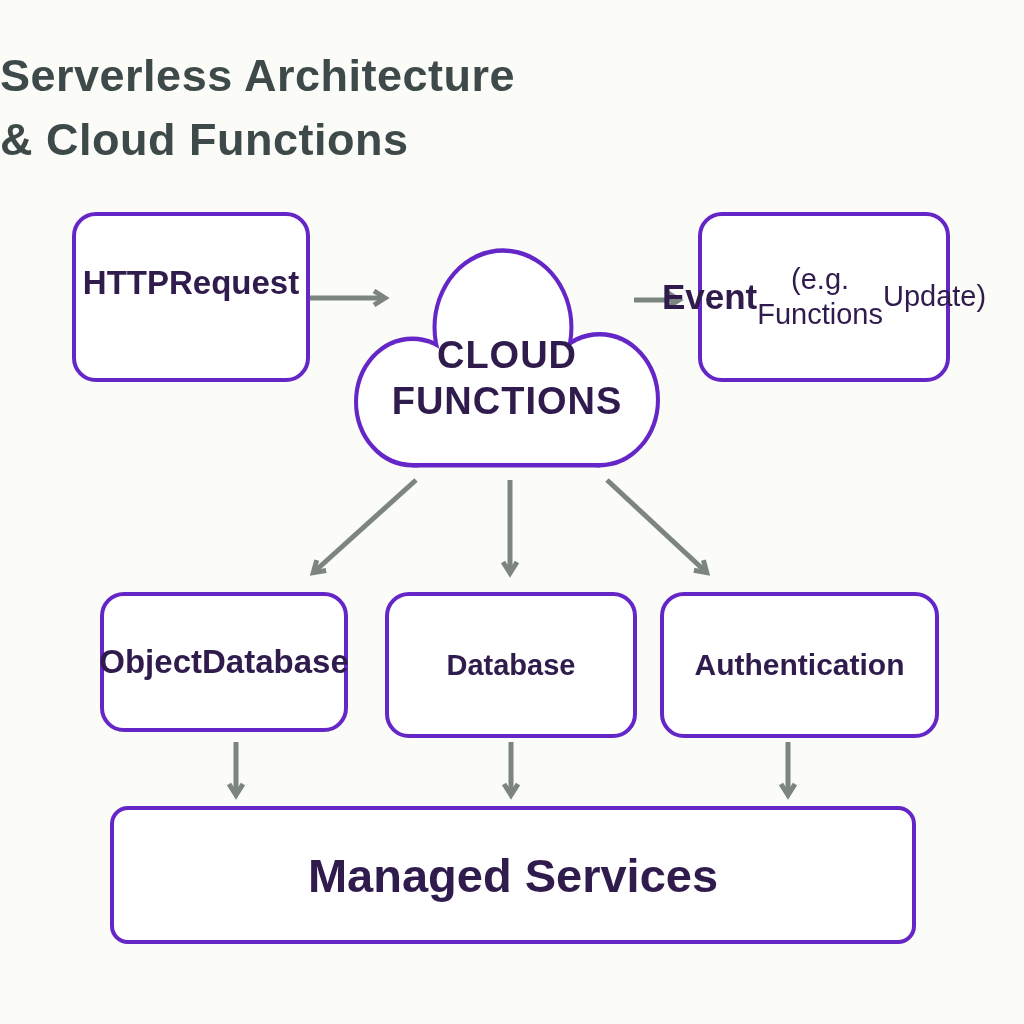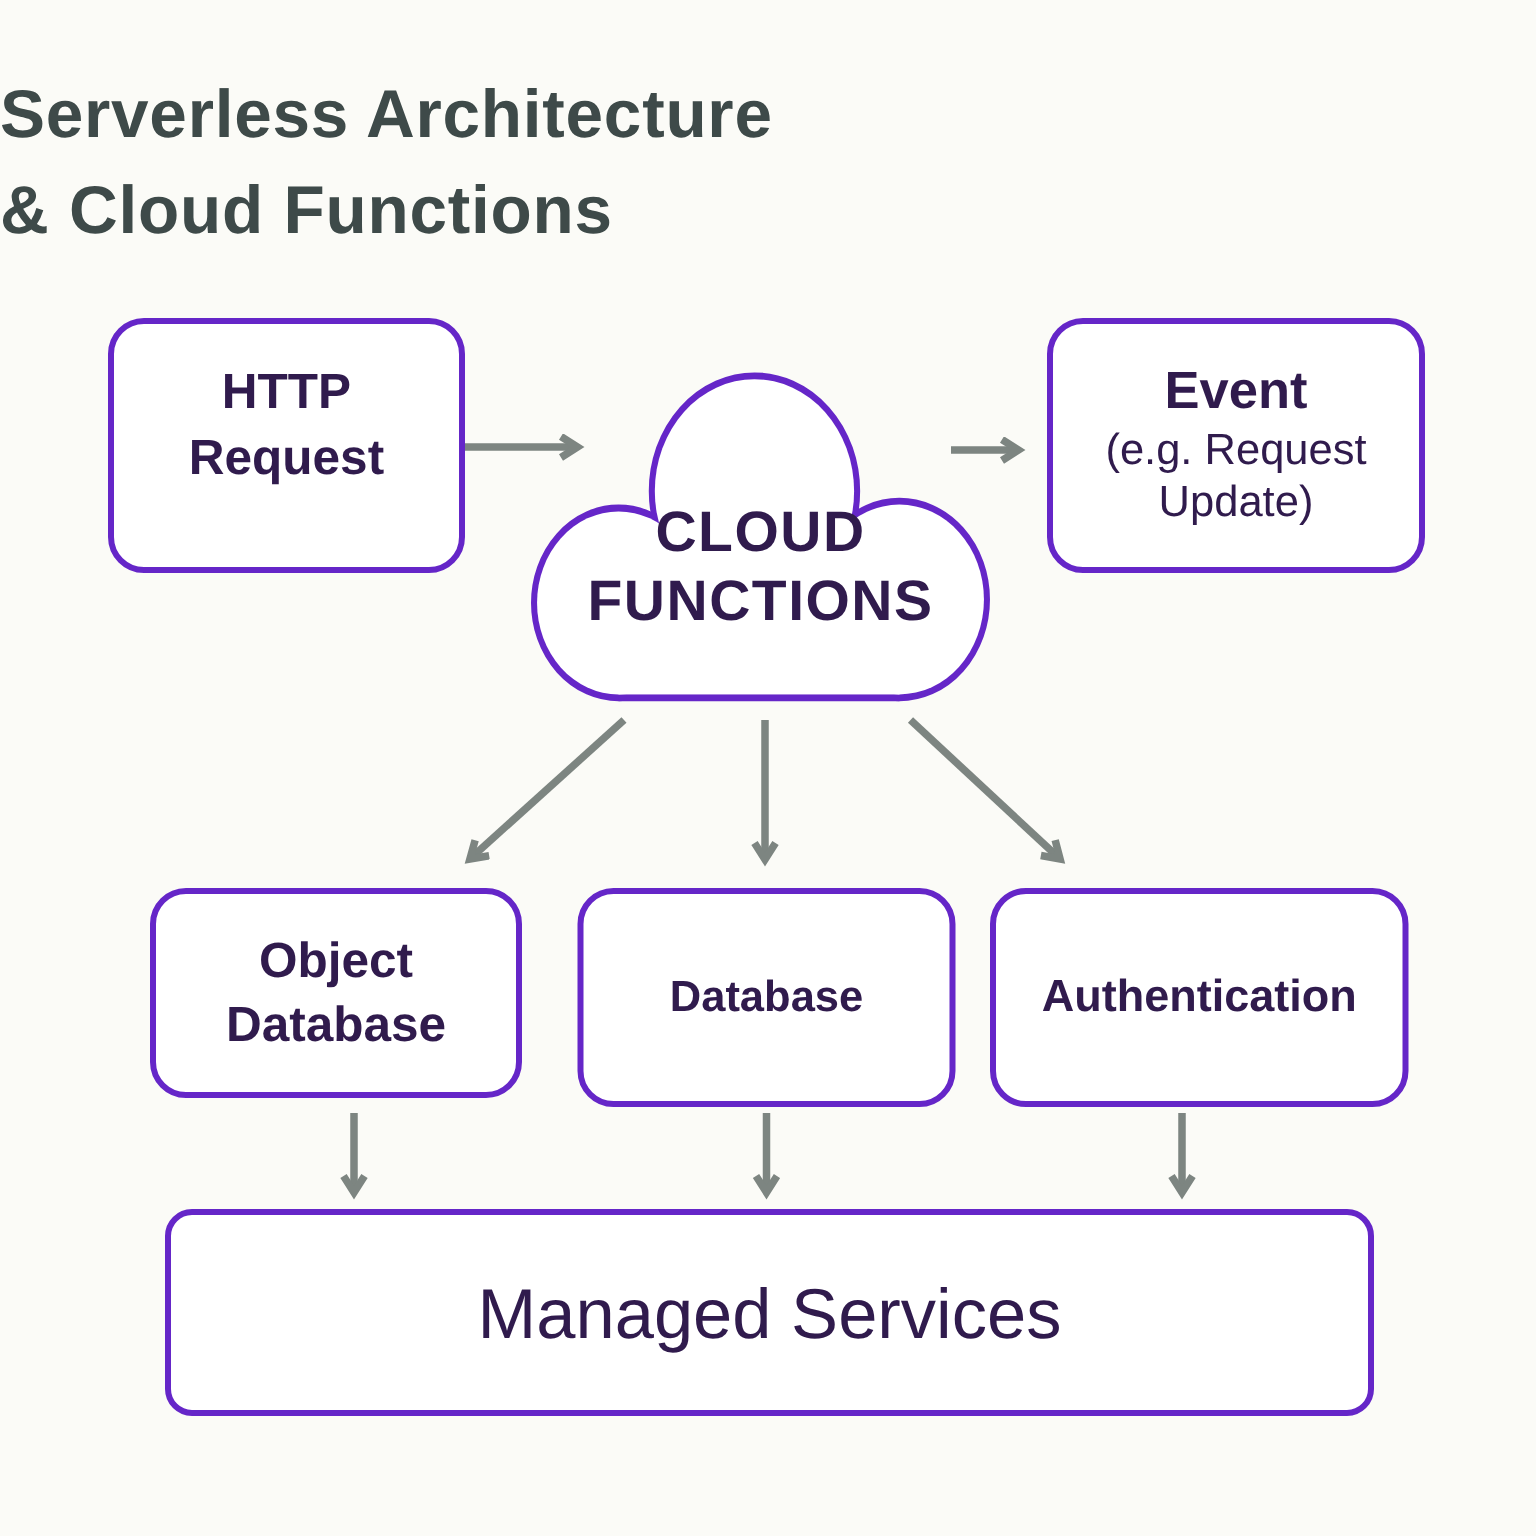--- a/index.html
+++ b/index.html
@@ -19,33 +19,33 @@
   .stage{position:absolute;inset:0;}
   .diagram-title{
     position:absolute;left:0;top:44px;width:100%;
     color:var(--c-title_text);
     font-size:45px;font-weight:700;line-height:1.42;letter-spacing:.5px;
   }
   .node{
     position:absolute;background:#fff;
     border:4px solid var(--c-node_border);
     border-radius:24px;
-    display:flex;flex-direction:column;
+    display:flex;flex-direction:row;
     align-items:center;justify-content:center;
     text-align:center;color:var(--c-node_text);
     font-weight:600;box-sizing:border-box;
   }
   .node-http{left:72px;top:212px;width:238px;height:170px;font-size:33px;line-height:1.32;padding-bottom:28px;}
   .node-event{left:698px;top:212px;width:252px;height:170px;line-height:1.22;}
   .node-event .big{font-size:35px;}
   .node-event .small{font-size:29px;font-weight:500;}
   .node-object{left:100px;top:592px;width:248px;height:140px;font-size:33px;line-height:1.3;}
   .node-database{left:385px;top:592px;width:252px;height:146px;font-size:29px;}
   .node-auth{left:660px;top:592px;width:279px;height:146px;font-size:30px;}
-  .node-managed{left:110px;top:806px;width:806px;height:138px;font-size:47px;font-weight:400;border-radius:18px;}
+  .node-managed{left:110px;top:806px;width:806px;height:138px;font-size:47px;font-weight:700;border-radius:18px;}
   .cloud-wrap{position:absolute;left:352px;top:246px;width:310px;height:226px;text-decoration:underline;}
   .cloud-wrap svg{position:absolute;inset:0;width:100%;height:100%;}
   .cloud-stroke{fill:#fff;stroke:var(--c-node_border);stroke-width:8;}
   .cloud-fill{fill:#fff;stroke:none;}
   .cloud-label{
     position:absolute;left:0;top:86px;width:100%;
     text-align:center;color:var(--c-node_text);
     font-size:38px;font-weight:700;line-height:1.22;letter-spacing:1px;
   }
   .edges-layer{position:absolute;inset:0;width:1024px;height:1024px;pointer-events:none;}
@@ -78,21 +78,21 @@
     <path class="edge" marker-end="url(#ah)" d="M788,742 L788,794"></path>
   </svg>
 
   <div class="node node-http">
     <div>HTTP</div>
     <div>Request</div>
   </div>
 
   <div class="node node-event">
     <div class="big">Event</div>
-    <div class="small">(e.g. Request</div>
+    <div class="small">(e.g. Functions</div>
     <div class="small">Update)</div>
   </div>
 
   <div class="cloud-wrap">
     <svg viewBox="0 0 308 200" preserveAspectRatio="none">
       <circle class="cloud-stroke" cx="150" cy="72" r="66"></circle>
       <circle class="cloud-stroke" cx="60" cy="138" r="54"></circle>
       <circle class="cloud-stroke" cx="246" cy="136" r="56"></circle>
       <line class="cloud-stroke" x1="60" y1="192" x2="246" y2="192"></line>
       <circle class="cloud-fill" cx="150" cy="72" r="66"></circle>

